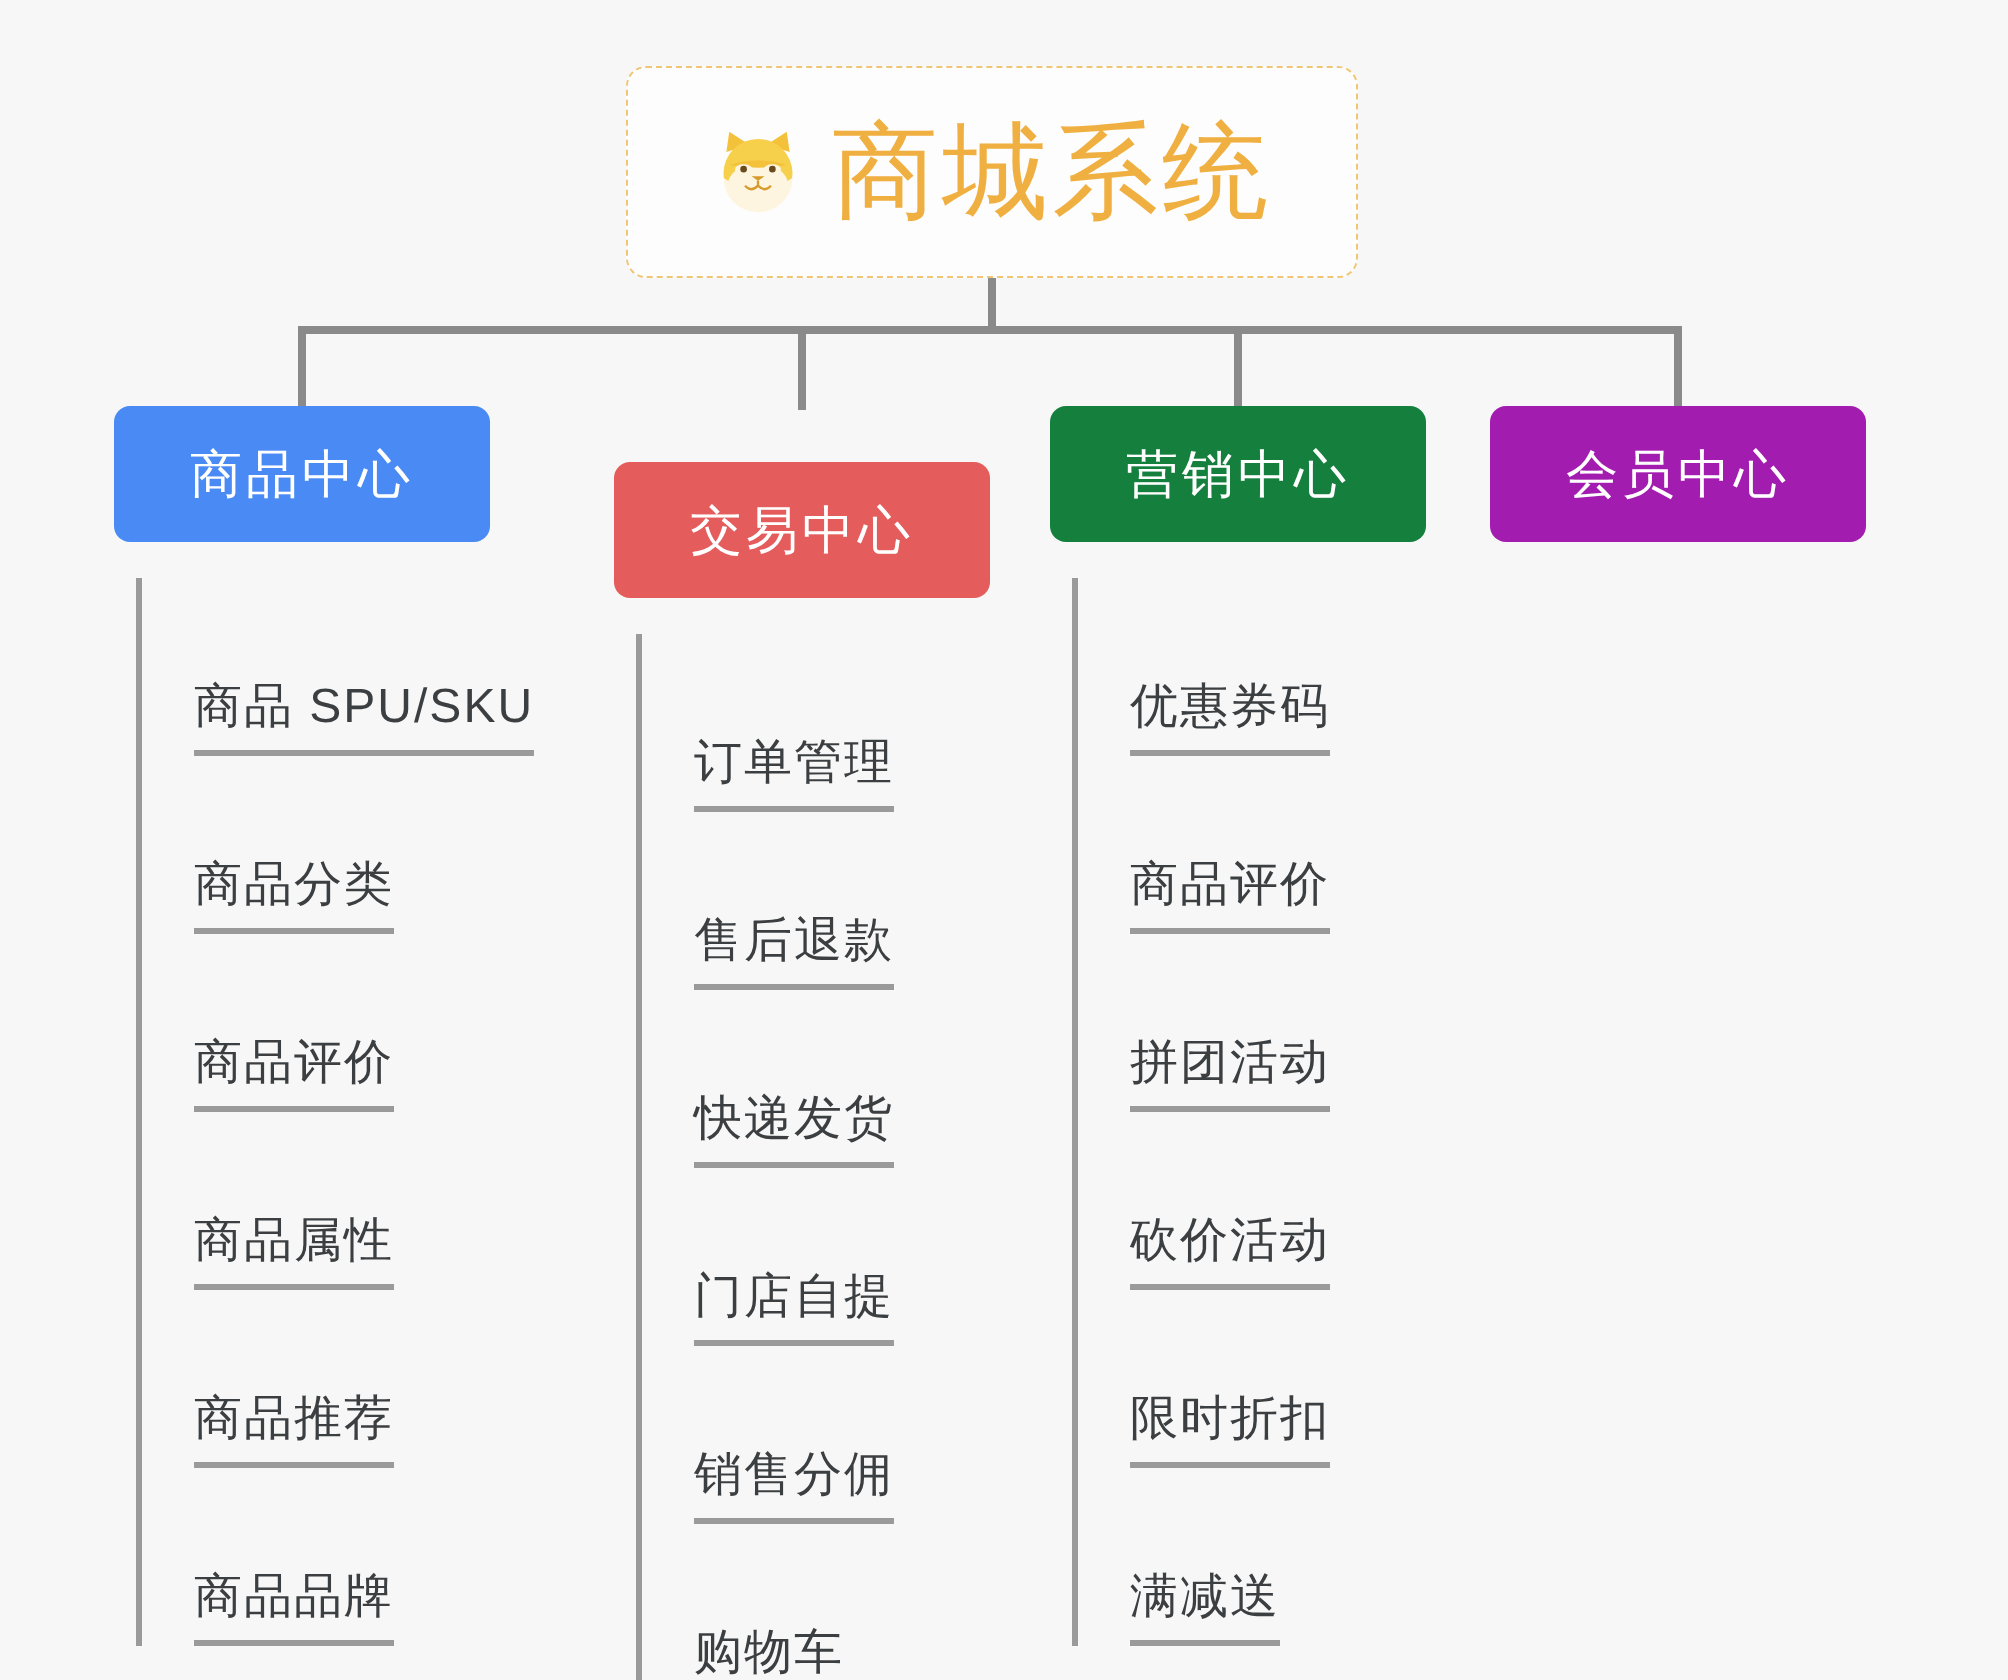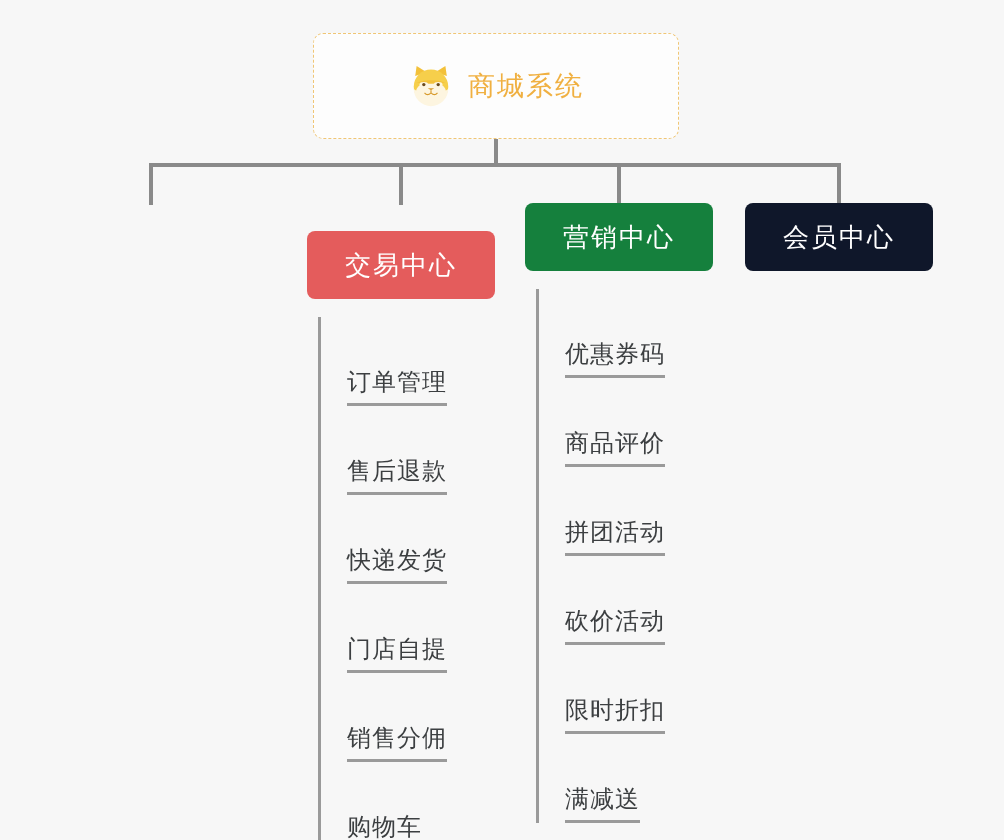--- a/index.html
+++ b/index.html
@@ -36,21 +36,21 @@
     justify-content: center;
     gap: 14px;
   }
   .root-emoji {
     width: 46px;
     height: 46px;
     position: relative;
     flex: 0 0 auto;
   }
   .root-title {
-    font-size: 27px;
+    font-size: 53px;
     color: #f0b041;
     letter-spacing: 2px;
     line-height: 1;
     white-space: nowrap;
   }
 
   
   .line {
     position: absolute;
     background: #8a8a8a;
@@ -144,20 +144,46 @@
 
   <div class="line v-line" style="left:494px; top:139px; height:26px;"></div>
 
   <div class="line h-line" style="left:150px; top:163px; width:690px;"></div>
 
   <div class="line v-line" style="left:149px; top:163px; height:42px;"></div>
   <div class="line v-line" style="left:399px; top:163px; height:42px;"></div>
   <div class="line v-line" style="left:617px; top:163px; height:42px;"></div>
   <div class="line v-line" style="left:837px; top:163px; height:42px;"></div>
 
+  <div class="column" style="left:57px; width:188px;">
+    <div class="cat-header" style="background:#4a8af4;">
+      <span>商品中心</span>
+    </div>
+    <div class="leaf-list">
+      <div class="spine"></div>
+      <div class="leaf">
+          <span class="leaf-label">商品 SPU/SKU</span>
+        </div>
+      <div class="leaf">
+          <span class="leaf-label">商品分类</span>
+        </div>
+      <div class="leaf">
+          <span class="leaf-label">商品评价</span>
+        </div>
+      <div class="leaf">
+          <span class="leaf-label">商品属性</span>
+        </div>
+      <div class="leaf">
+          <span class="leaf-label">商品推荐</span>
+        </div>
+      <div class="leaf">
+          <span class="leaf-label">商品品牌</span>
+        </div>
+    </div>
+  </div>
 
   <div class="column" style="left:307px; width:188px;margin-top:28px;">
     <div class="cat-header" style="background:#e45c5c;">
       <span>交易中心</span>
     </div>
     <div class="leaf-list">
       <div class="spine"></div>
       <div class="leaf">
           <span class="leaf-label">订单管理</span>
         </div>
@@ -200,18 +226,18 @@
       <div class="leaf">
           <span class="leaf-label">限时折扣</span>
         </div>
       <div class="leaf">
           <span class="leaf-label">满减送</span>
         </div>
     </div>
   </div>
 
   <div class="column" style="left:745px; width:188px;">
-    <div class="cat-header" style="background:#0f172a;">
+    <div class="cat-header" style="background:#a21caf;">
       <span>会员中心</span>
     </div>
   </div>
 
 </div>
 
 </body></html>

